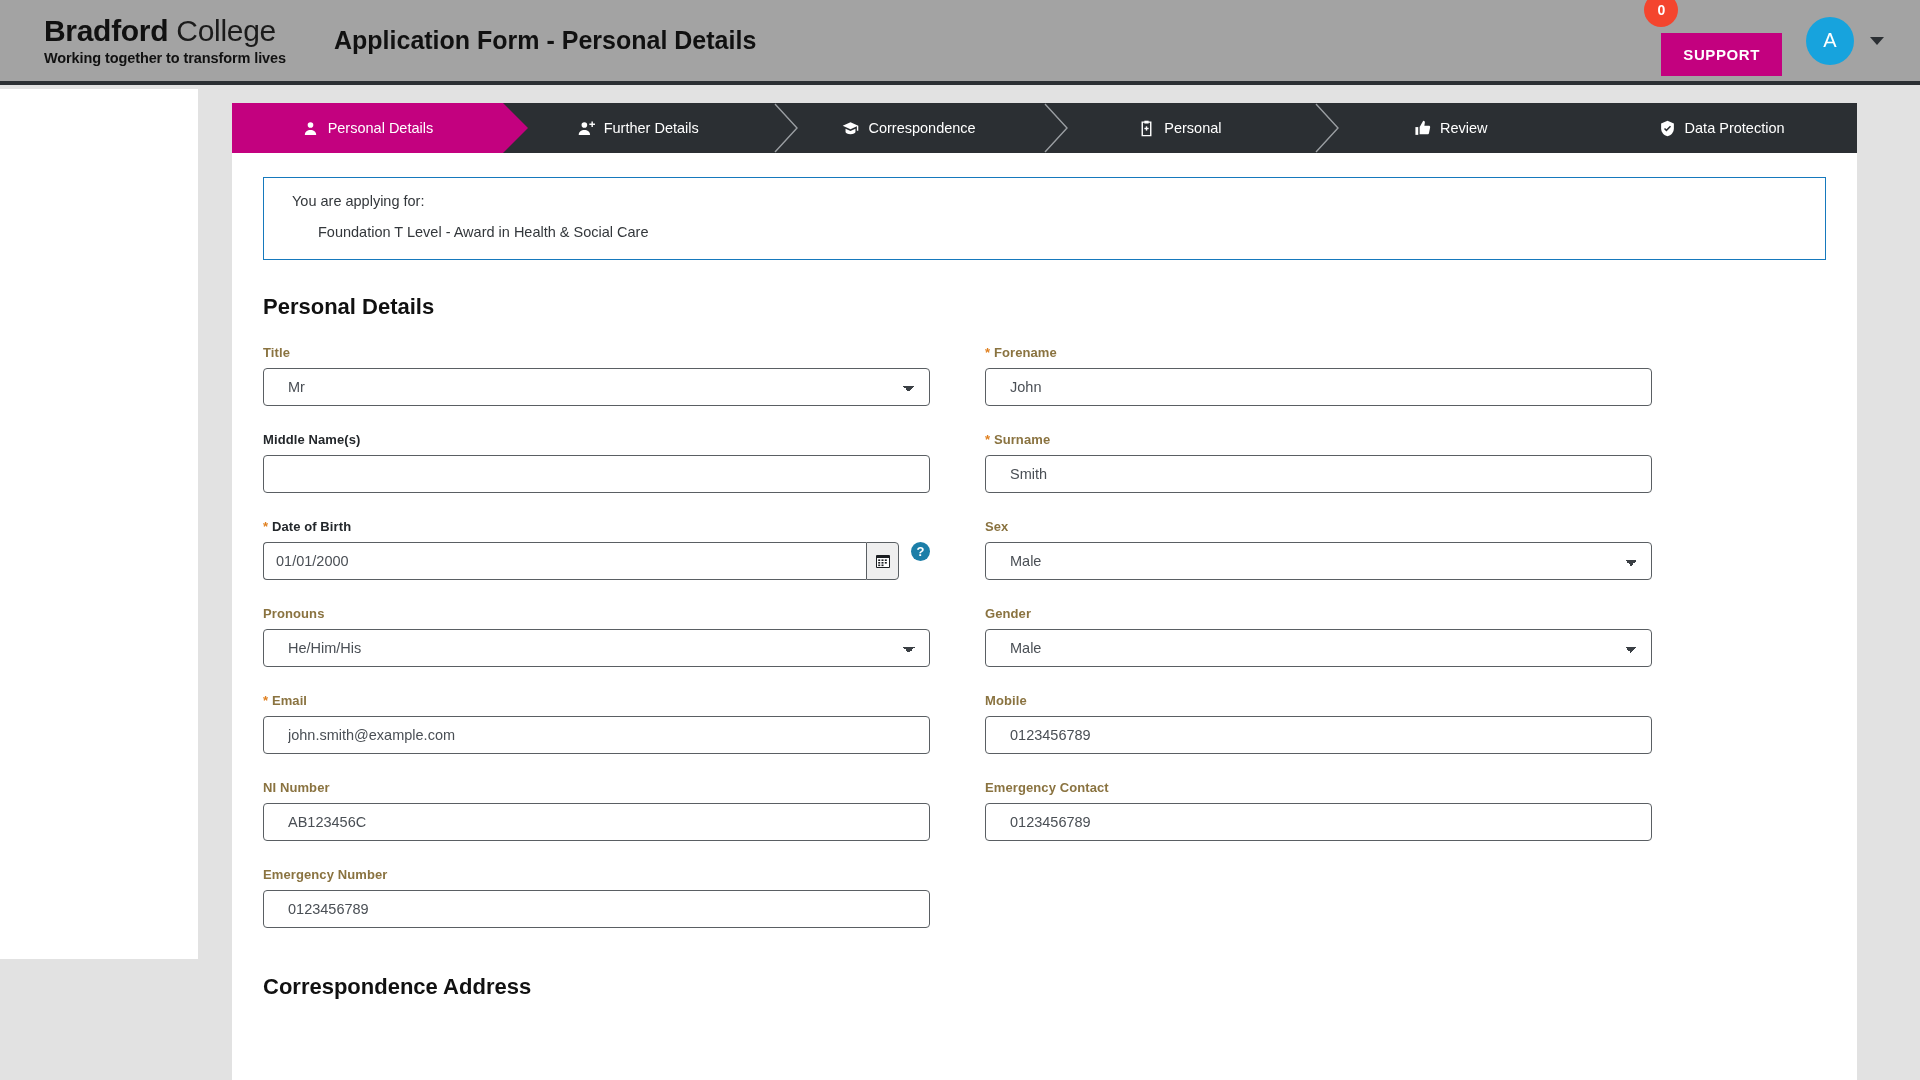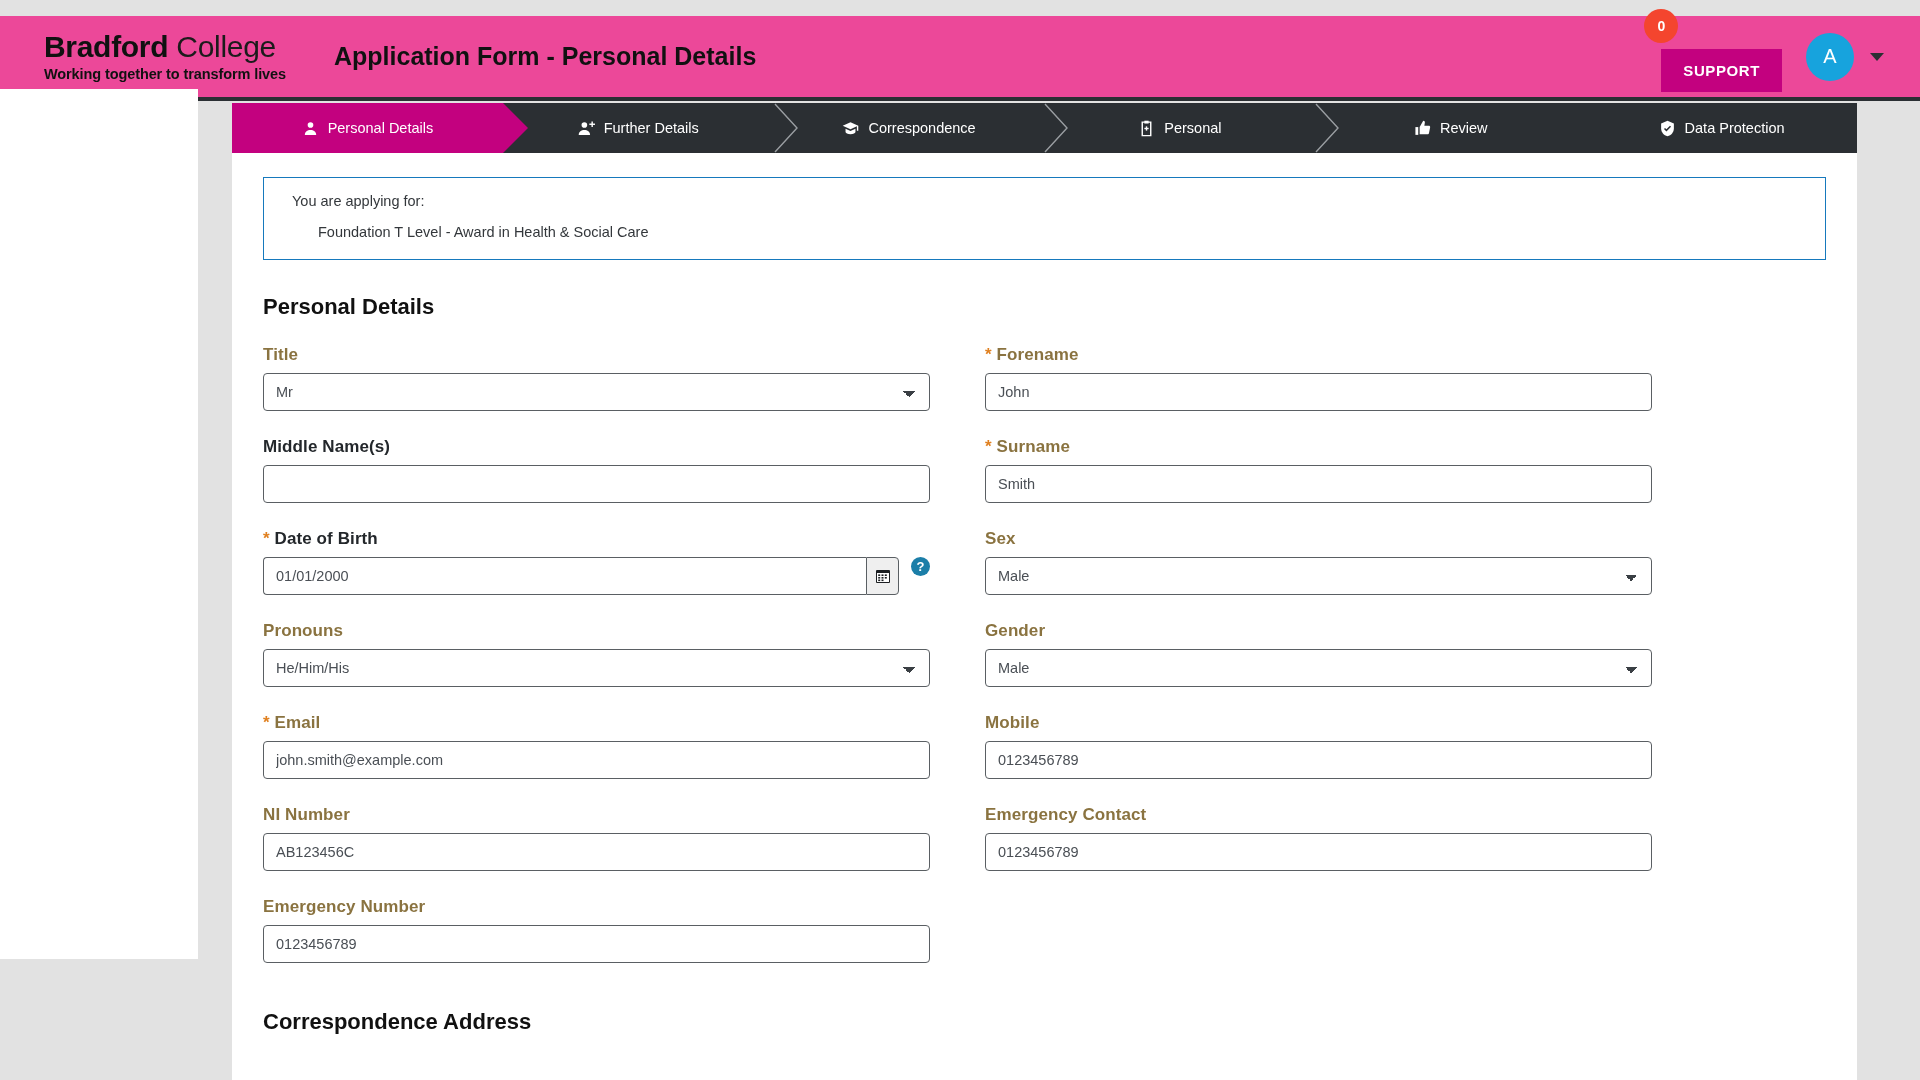--- a/index.html
+++ b/index.html
@@ -6,23 +6,23 @@
   html, body {
     margin: 0; padding: 0;
     width: 1920px; height: 1080px;
     overflow: hidden;
     background: #e2e2e2;
     font-family: "Liberation Sans", sans-serif;
   }
 
   
   .header {
-    position: absolute; top: 16px; left: 0;
+    position: absolute; top: 0; left: 0;
     width: 1920px; height: 85px;
-    background: #ec4899;
+    background: #a3a3a3;
     border-bottom: 4px solid #2b2f33;
     display: flex; align-items: center;
   }
   .brand { margin-left: 44px; width: 290px; }
   .brand-line1 { font-size: 30px; color: #111; letter-spacing: -0.3px; line-height: 1.05; }
   .brand-line1 b { font-weight: 700; }
   .brand-line1 span.light { font-weight: 400; color: #1b1b1b; }
   .brand-line2 { font-size: 14.5px; font-weight: 700; color: #111; margin-top: 4px; letter-spacing: -0.1px;}
 
   .page-title {
@@ -114,31 +114,31 @@
     margin: 25px 31px 0 31px;
     display: grid;
     grid-template-columns: 667px 1px 667px;
     column-gap: 27px;
     row-gap: 0;
   }
   .col { display: flex; flex-direction: column; }
   .field { margin-bottom: 26px; }
   .field.last { margin-bottom: 0; }
   .lbl {
-    font-size: 17px; font-weight: 700; color: #8a7340;
+    font-size: 13px; font-weight: 700; color: #8a7340;
     margin-bottom: 8px; display: block; letter-spacing: 0.1px;
   }
   .lbl.dark { color: #23272b; }
   .req { color: #e08020; font-weight: 700; }
   .ctl {
     width: 100%; height: 38px;
     border: 1px solid #5a5f63; border-radius: 4px;
     background: #fff; color: #4a4f55;
     font-family: inherit; font-size: 14.5px;
-    padding: 0 12px;
+    padding: 0 24px;
   }
   select.ctl {
     appearance: none; -webkit-appearance: none;
     background-image:
       linear-gradient(45deg, transparent 50%, #3a3f44 50%),
       linear-gradient(135deg, #3a3f44 50%, transparent 50%);
     background-position: calc(100% - 20px) 17px, calc(100% - 14px) 17px;
     background-size: 6px 6px, 6px 6px;
     background-repeat: no-repeat;
   }

